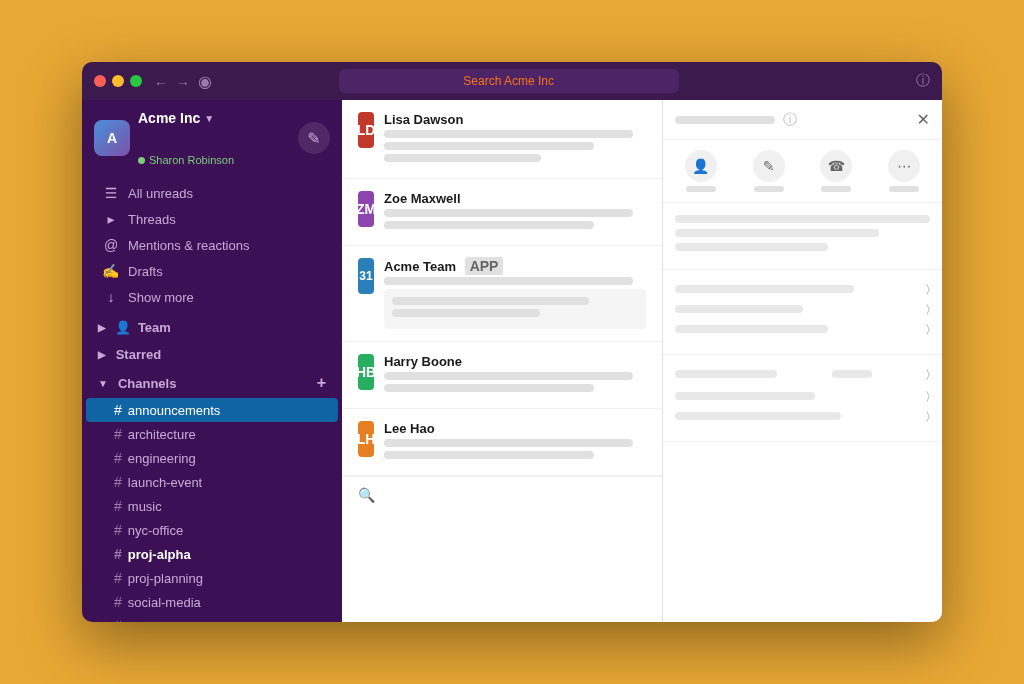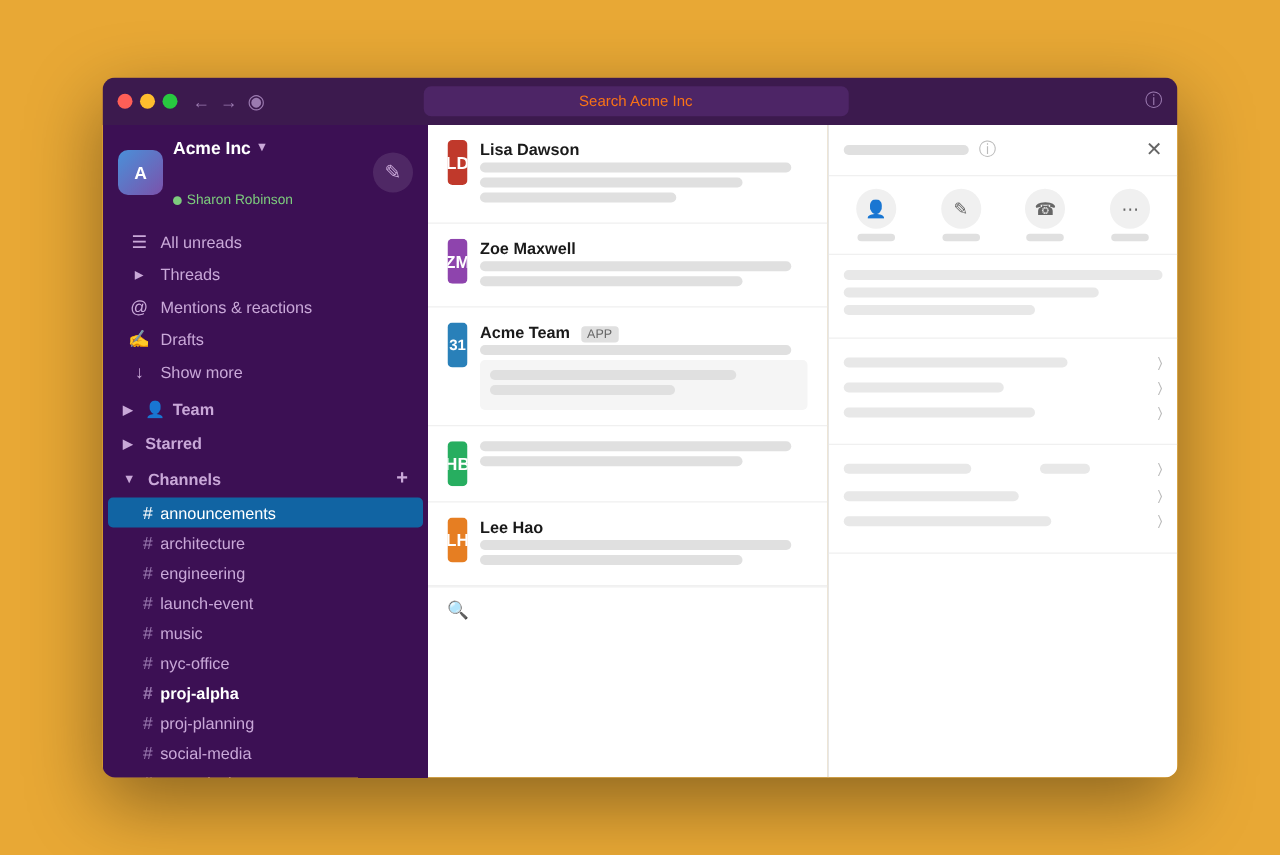--- a/index.html
+++ b/index.html
@@ -218,24 +218,24 @@
     .msg-content { flex: 1; min-width: 0; }
     .msg-name {
       font-weight: 700;
       font-size: 13px;
       color: #1a1a1a;
       margin-bottom: 3px;
     }
     .msg-name .app-badge {
       background: #e0e0e0;
       color: #666;
-      font-size: 10px;
+      font-size: 14px;
       padding: 1px 5px;
       border-radius: 3px;
-      font-weight: 400;
+      font-weight: 700;
       margin-left: 5px;
     }
     .msg-line {
       height: 8px;
       background: #e0e0e0;
       border-radius: 4px;
       margin-bottom: 4px;
     }
     .msg-line.short { width: 60%; }
     .msg-line.medium { width: 80%; }
@@ -506,20 +506,21 @@
             <div class="msg-line short"></div>
           </div>
         </div>
       </div>
 
       <div class="msg-item">
         <div class="avatar">
           <div class="avatar-placeholder" style="background:#27AE60;">HB</div>
         </div>
         <div class="msg-content">
+          <div class="msg-name">Harry Boone</div>
           <div class="msg-line long"></div>
           <div class="msg-line medium"></div>
         </div>
       </div>
 
       <div class="msg-item">
         <div class="avatar">
           <div class="avatar-placeholder" style="background:#E67E22;">LH</div>
         </div>
         <div class="msg-content">

